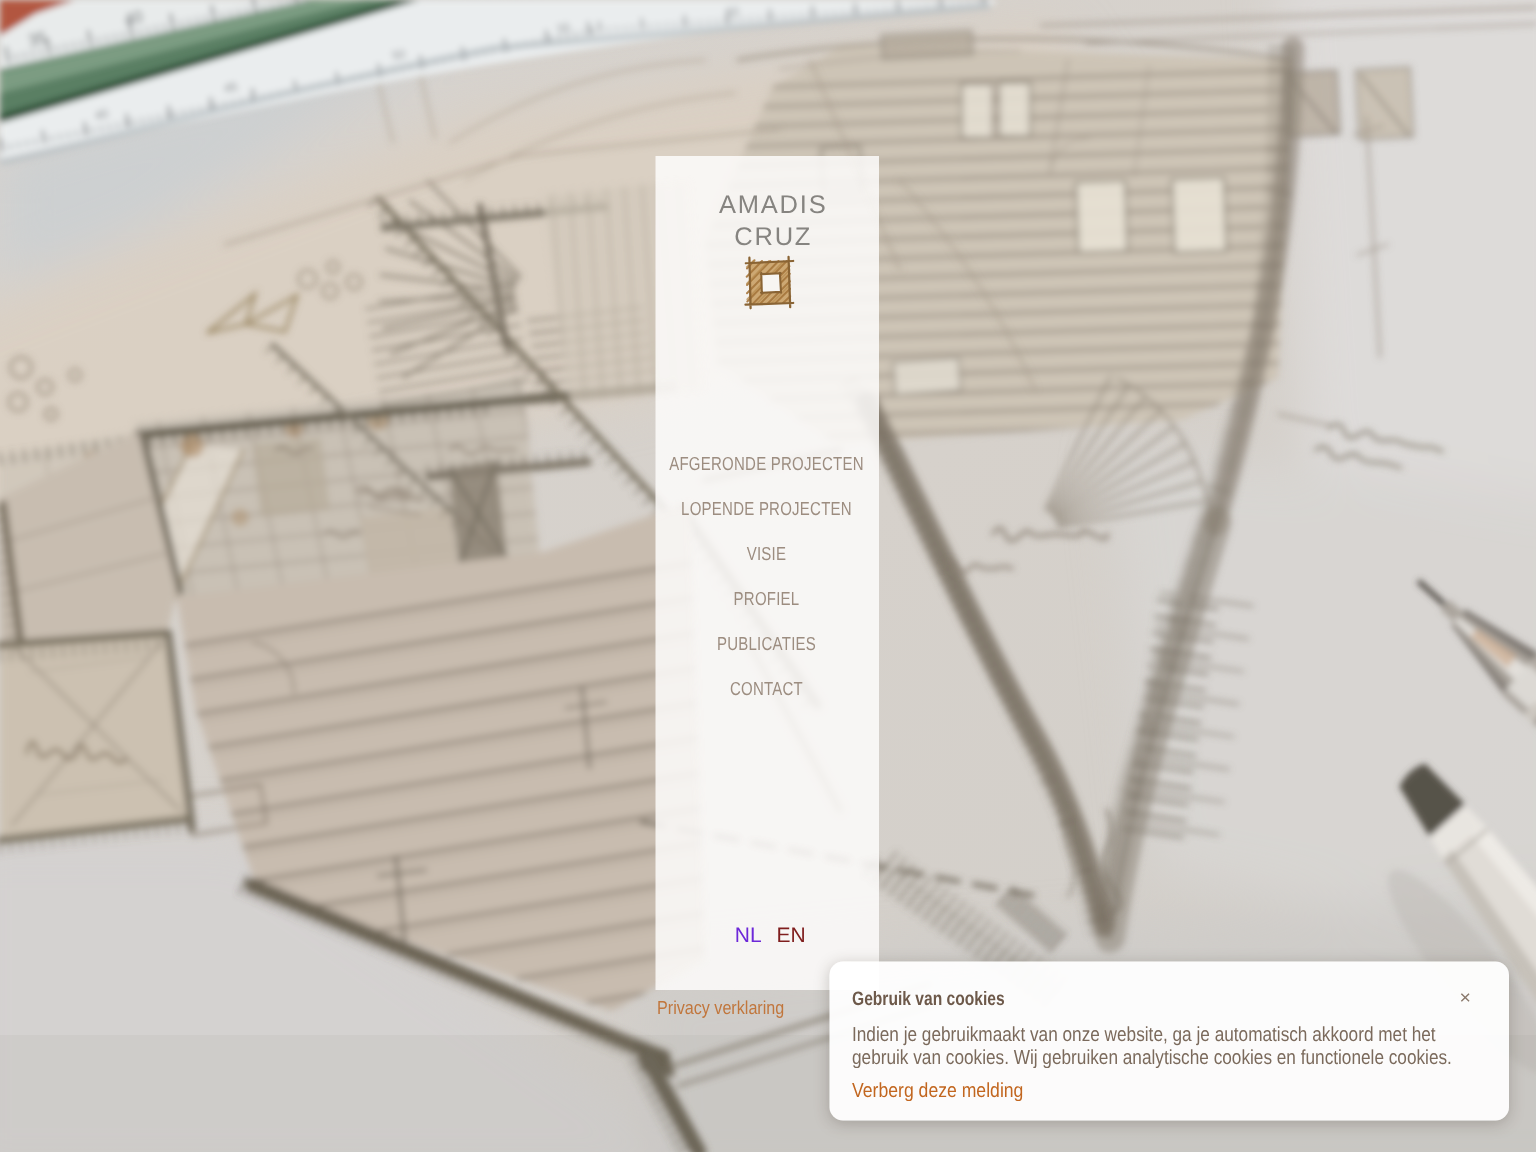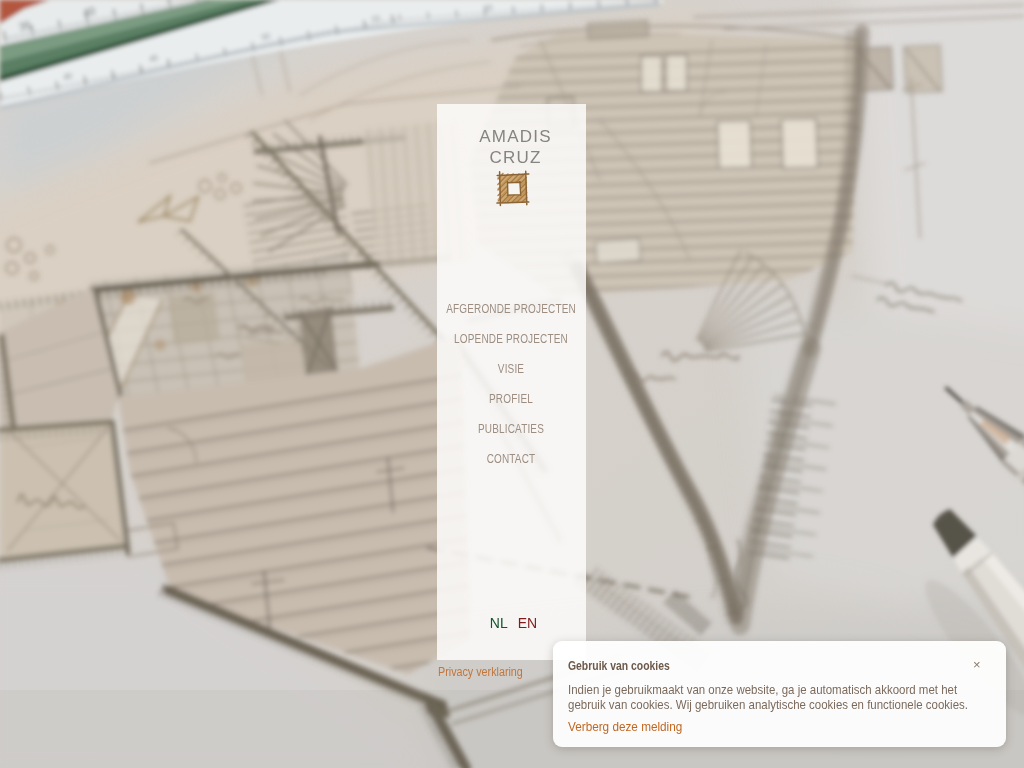--- a/index.html
+++ b/index.html
@@ -1155,21 +1155,21 @@
 </svg>
 
 <div class="ov nv" style="top:302px;">AFGERONDE PROJECTEN</div>
 <div class="ov nv" style="top:332px;">LOPENDE PROJECTEN</div>
 <div class="ov nv" style="top:362px;">VISIE</div>
 <div class="ov nv" style="top:392px;">PROFIEL</div>
 <div class="ov nv" style="top:422px;">PUBLICATIES</div>
 <div class="ov nv" style="top:452px;">CONTACT</div>
 
 <div class="ov" style="left:439px;top:615px;width:149px;text-align:center;font-size:14px;">
-<span style="color:#14532d;">NL</span><span style="display:inline-block;width:10px;"></span><span style="color:#7f1d1d;">EN</span>
+<span style="color:#6d28d9;">NL</span><span style="display:inline-block;width:10px;"></span><span style="color:#7f1d1d;">EN</span>
 </div>
 
 <div class="ov" style="left:438px;top:665px;font-size:12.5px;color:#c1763c;transform:scaleX(0.86);transform-origin:0 0;white-space:nowrap;">Privacy verklaring</div>
 
 <div class="ov" style="left:553px;top:641px;width:453px;height:106px;background:rgba(255,255,255,0.94);border-radius:9px;box-shadow:0 2px 10px rgba(60,50,40,0.25);"></div>
 
 <div class="ov" style="left:568px;top:658px;font-size:13px;font-weight:bold;color:#6d594a;transform:scaleX(0.8);transform-origin:0 0;white-space:nowrap;">Gebruik van cookies</div>
 
 <div class="ov" style="left:973px;top:657px;font-size:13px;color:#8a796c;">×</div>
 

